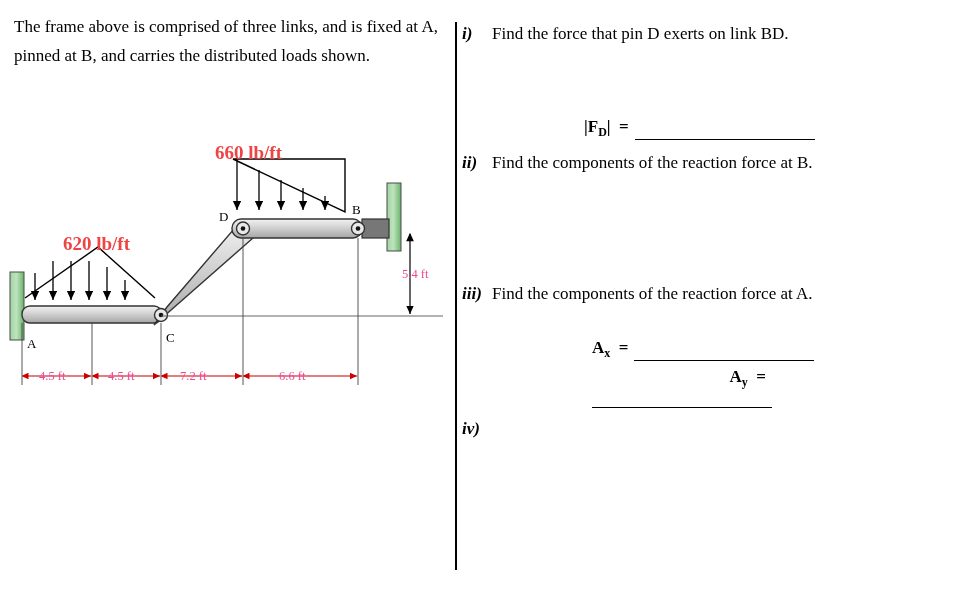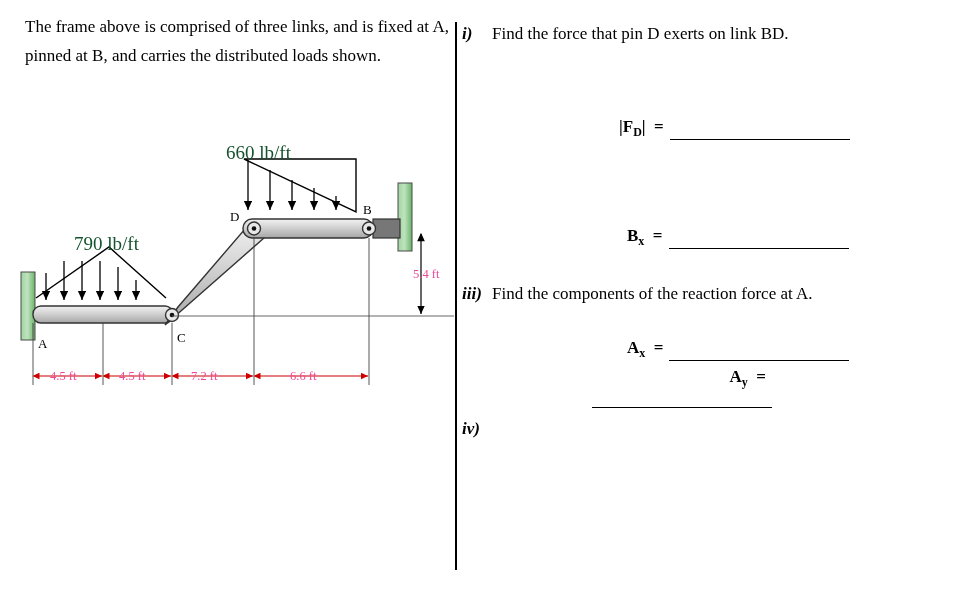--- a/index.html
+++ b/index.html
@@ -16,21 +16,21 @@
     position: relative;
   }
   #page {
     position: relative;
     width: 953px;
     height: 615px;
   }
   
   #left-col {
     position: absolute;
-    left: 11px;
+    left: 0;
     top: 0;
     width: 455px;
     height: 466px;
   }
   #intro-text {
     position: absolute;
     left: 14px;
     top: 12px;
     width: 440px;
     font-size: 17px;
@@ -79,36 +79,36 @@
   .ans-line {
     position: absolute;
     display: flex;
     align-items: flex-end;
     white-space: nowrap;
   }
   .ans-label {
     font-weight: bold;
     font-size: 17px;
     margin-right: 6px;
-    margin-left: 35px;
   }
   .ans-label sub {
     font-size: 12px;
   }
   .blank {
     display: inline-block;
     border-bottom: 1.6px solid #000;
     width: 180px;
     height: 17px;
   }
   
   .red-lbl {
     position: absolute;
-    color: #14532d;
-    font-family: "Liberation Serif", serif;
+    color: #ef4444;
+    font-family: "Liberation Serif", serif;
+    font-weight: bold;
   }
   .dim-lbl {
     position: absolute;
     color: #ec4899;
     font-size: 12.5px;
     font-family: "Liberation Serif", serif;
   }
   .pt-lbl {
     position: absolute;
     font-size: 13px;
@@ -227,21 +227,21 @@
         <g stroke="#cc0000" stroke-width="1.1">
           <line x1="23" y1="246" x2="91" y2="246" marker-start="url(#arrowRedSStart)" marker-end="url(#arrowRedS)"></line>
           <line x1="93" y1="246" x2="160" y2="246" marker-start="url(#arrowRedSStart)" marker-end="url(#arrowRedS)"></line>
           <line x1="162" y1="246" x2="242" y2="246" marker-start="url(#arrowRedSStart)" marker-end="url(#arrowRedS)"></line>
           <line x1="244" y1="246" x2="357" y2="246" marker-start="url(#arrowRedSStart)" marker-end="url(#arrowRedS)"></line>
         </g>
       </svg>
 
       
       <div class="red-lbl" style="left:215px; top:12px; font-size:19px;">660 lb/ft</div>
-      <div class="red-lbl" style="left:63px; top:103px; font-size:19px;">790 lb/ft</div>
+      <div class="red-lbl" style="left:63px; top:103px; font-size:19px;">620 lb/ft</div>
 
       <div class="pt-lbl" style="left:27px; top:206px;">A</div>
       <div class="pt-lbl" style="left:352px; top:72px;">B</div>
       <div class="pt-lbl" style="left:166px; top:200px;">C</div>
       <div class="pt-lbl" style="left:219px; top:79px;">D</div>
 
       <div class="dim-lbl" style="left:39px; top:239px;">4.5 ft</div>
       <div class="dim-lbl" style="left:108px; top:239px;">4.5 ft</div>
       <div class="dim-lbl" style="left:180px; top:239px;">7.2 ft</div>
       <div class="dim-lbl" style="left:279px; top:239px;text-align:right;">6.6 ft</div>
@@ -256,25 +256,25 @@
     <div class="q-row" style="left:0px; top:24px; width:470px;">
       <span class="q-num">i)</span>
       <span class="q-text">Find the force that pin D exerts on link BD.</span>
     </div>
 
     <div class="ans-line" style="left:122px; top:117px;">
       <span class="ans-label">|F<sub>D</sub>| &nbsp;=</span>
       <span class="blank"></span>
     </div>
 
-
-    <div class="ans-line" style="left:130px; top:226px;">
-      <span class="ans-label">B<sub>x</sub> &nbsp;=</span>
-      <span class="blank"></span>
-    </div>
+    <div class="q-row" style="left:0px; top:153px; width:470px;">
+      <span class="q-num">ii)</span>
+      <span class="q-text">Find the components of the reaction force at B.</span>
+    </div>
+
 
 
     <div class="q-row" style="left:0px; top:284px; width:470px;">
       <span class="q-num">iii)</span>
       <span class="q-text">Find the components of the reaction force at A.</span>
     </div>
 
     <div class="ans-line" style="left:130px; top:338px;">
       <span class="ans-label">A<sub>x</sub> &nbsp;=</span>
       <span class="blank"></span>

